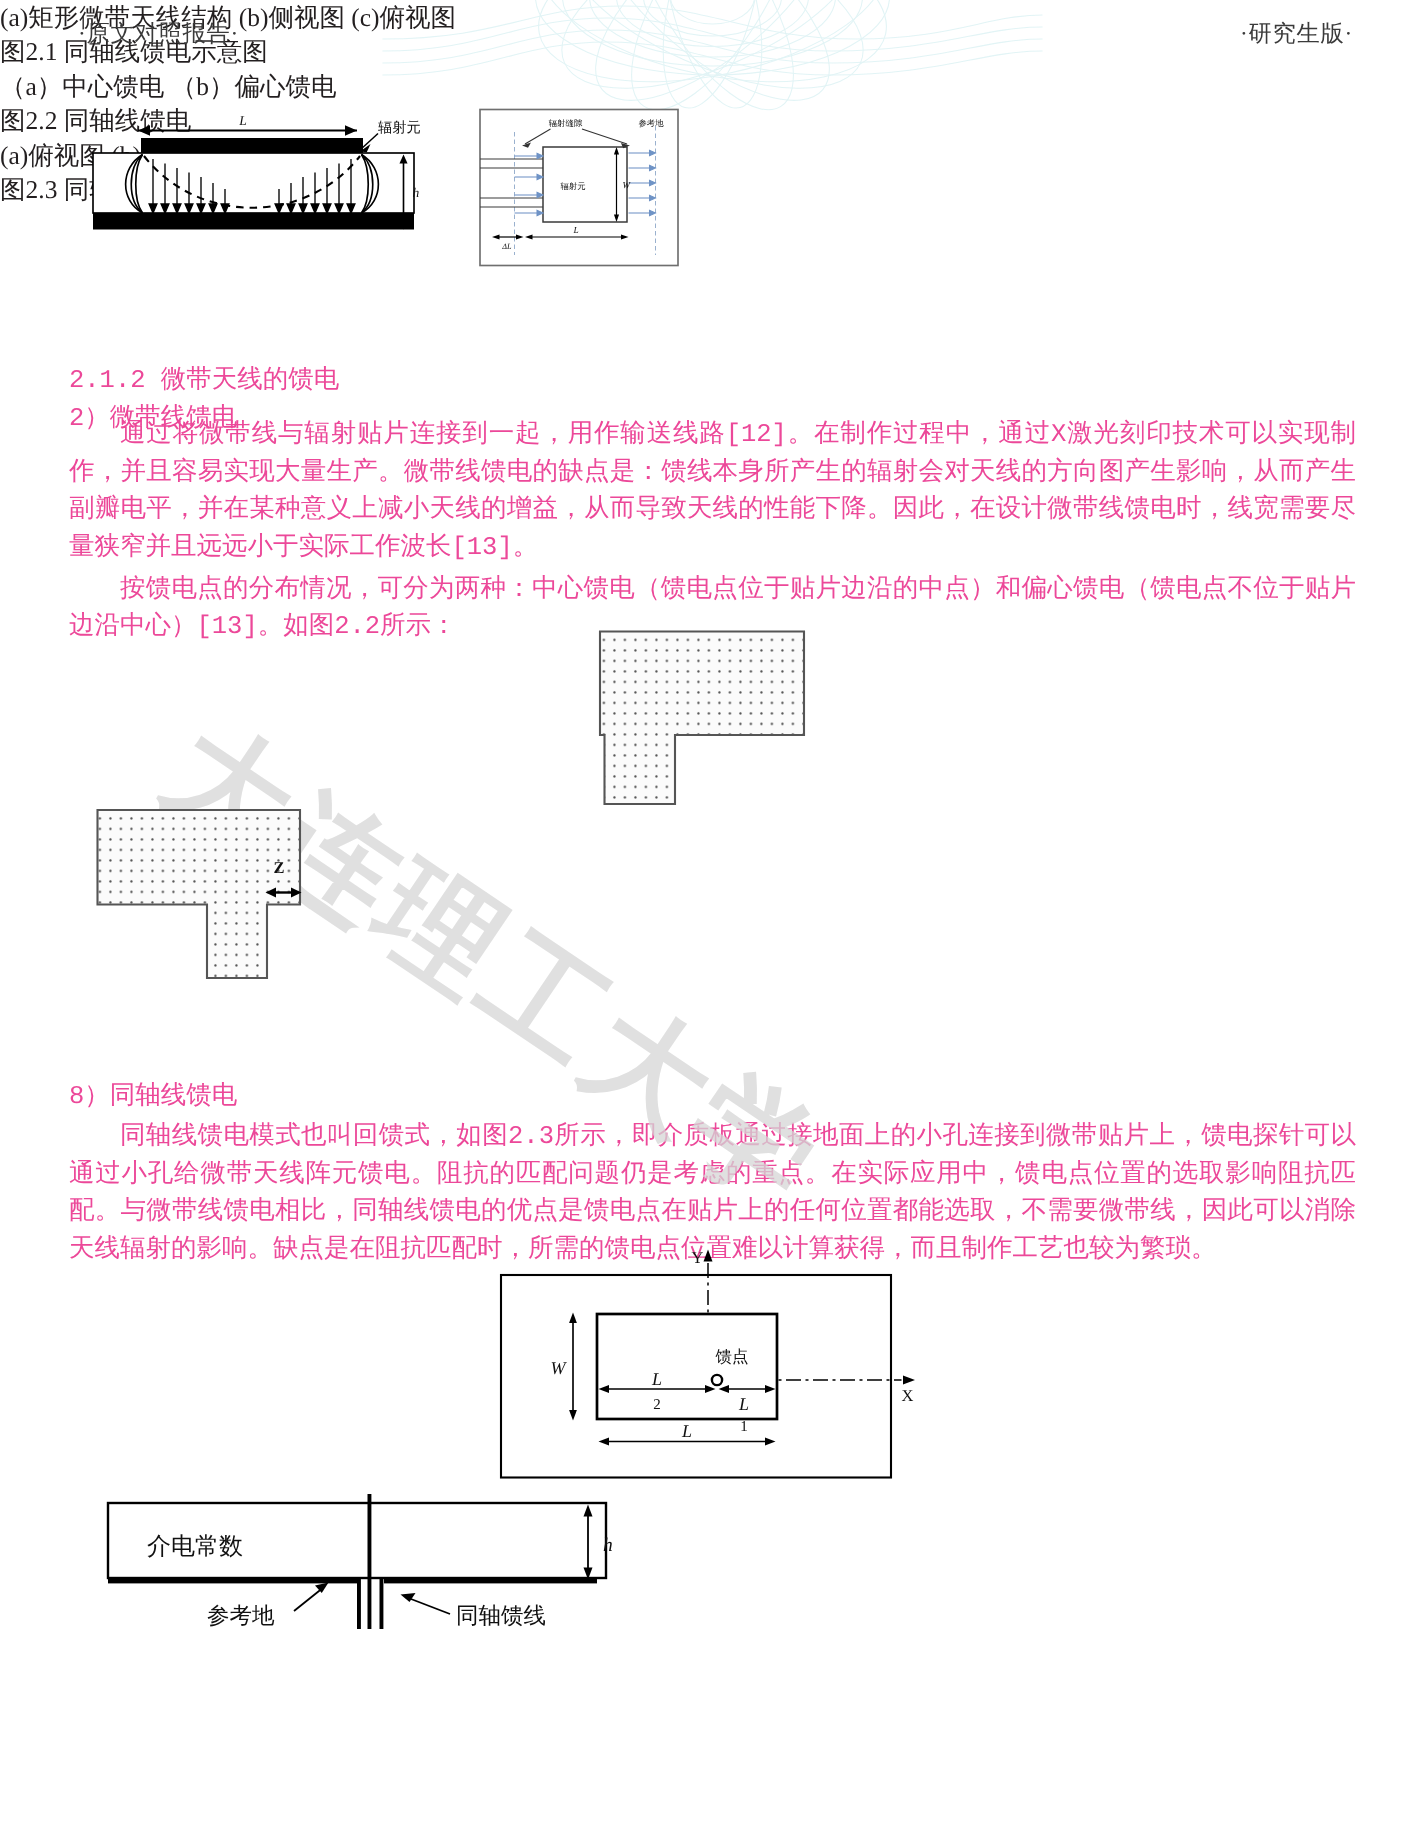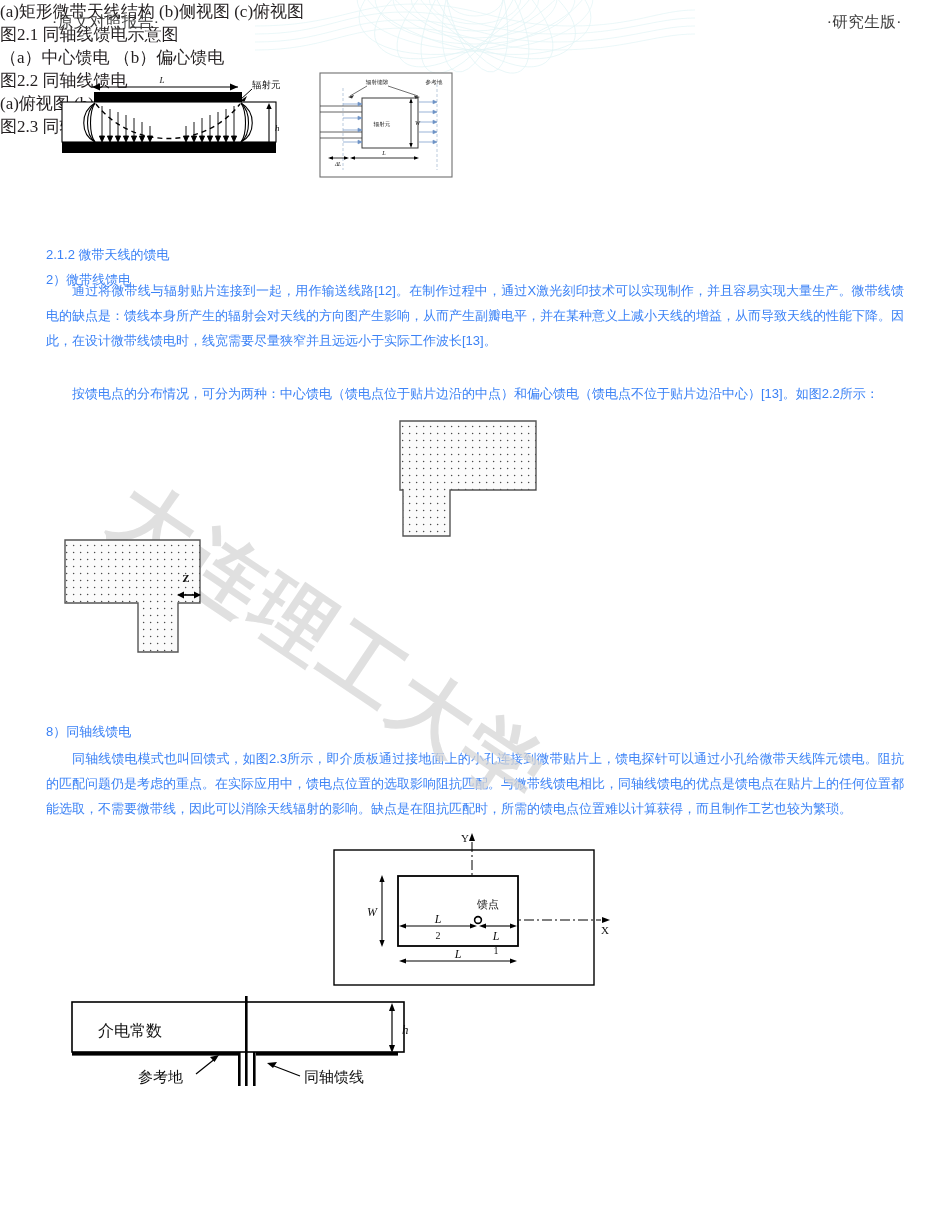--- a/index.html
+++ b/index.html
@@ -61,24 +61,24 @@
     color: #d6d6d6;
     opacity: 0.75;
     white-space: nowrap;
     transform: rotate(34deg);
     transform-origin: left center;
     letter-spacing: 4px;
   }
 
   .para, .line {
     position: absolute;
-    font-size: 13px;
+    font-size: 17px;
     line-height: 25px;
-    color: #3b82f6;
-    font-family: Liberation Sans, sans-serif;
+    color: #ec4899;
+    font-family: Liberation Mono, monospace;
   }
   .para {
     left: 46px;
     width: 858px;
     text-align: justify;
     text-justify: inter-ideograph;
     text-indent: 2em;
   }
   .line { left: 46px; white-space: nowrap; }
   .cap  { left: 46px; white-space: nowrap; font-size: 17px; }

